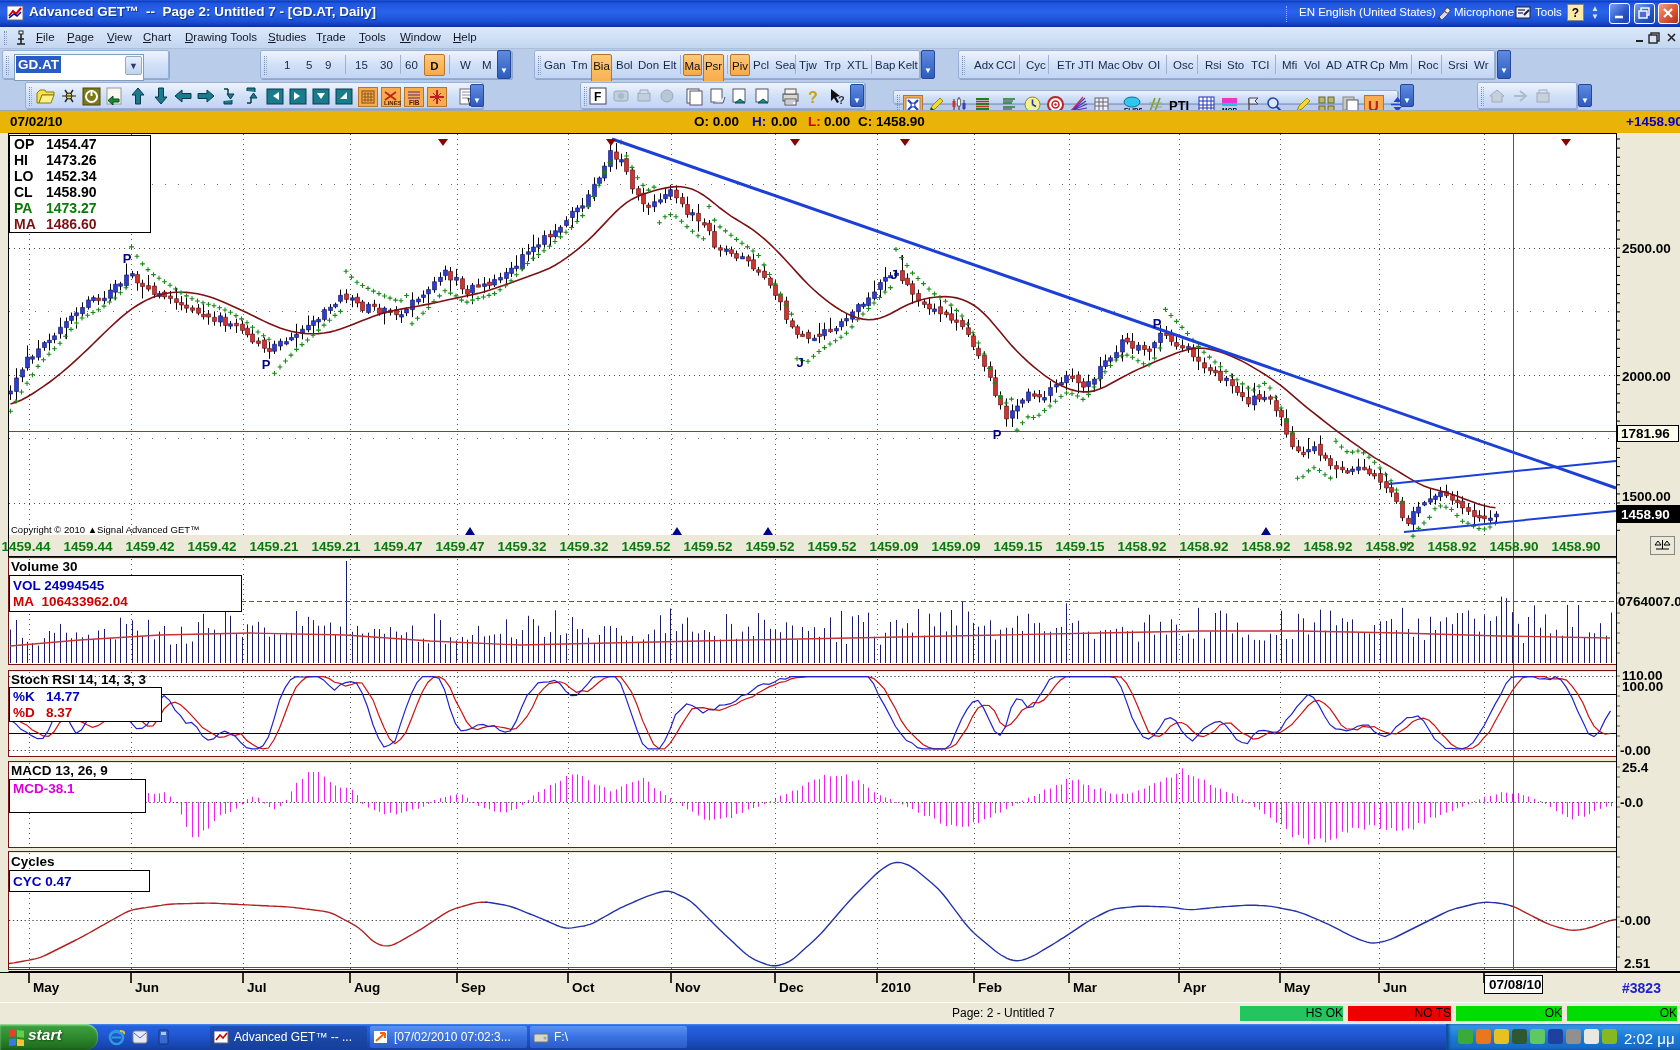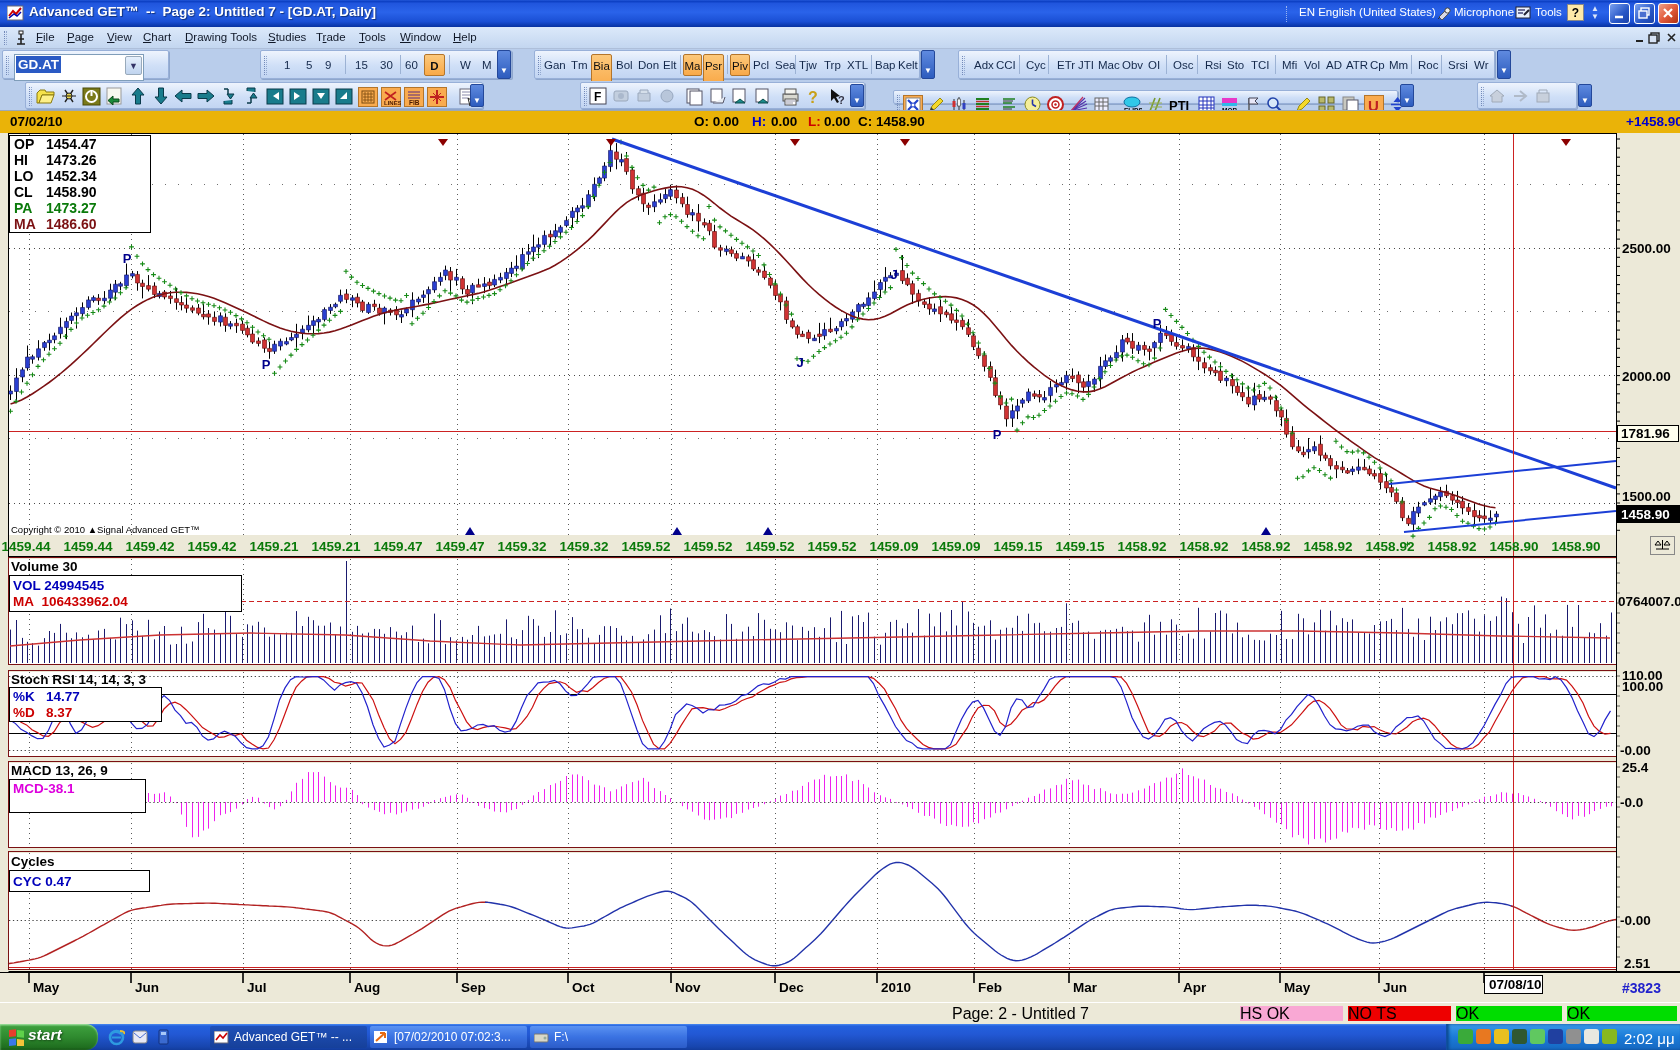--- a/index.html
+++ b/index.html
@@ -24,21 +24,21 @@
 .tbtxt{position:absolute;font-size:11.5px;color:#14284a;top:50%;transform:translateY(-50%)}
 .tbsep{position:absolute;top:4px;bottom:4px;width:1px;background:#9cb2d4}
 .tbsel{position:absolute;background:linear-gradient(180deg,#fcc97c,#f9a948);border:1px solid #b4752a;border-radius:2px;text-align:center;font-size:11.5px;color:#101010}
 .ddbtn{position:absolute;width:14px;background:linear-gradient(180deg,#5f8adf,#2d5cbe);border:1px solid #24489a;border-radius:2px;color:#fff;font-size:8px;text-align:center}
 .icon{position:absolute;width:20px;height:20px}
 
 #infobar{left:0;top:110px;width:1680px;height:23px;background:#eab308;border-top:1px solid #9aa8b8}
 #infobar span{position:absolute;top:3px;font-size:13.5px;font-weight:bold;color:#000}
 
 #status{left:0;top:1002px;width:1680px;height:22px;background:#ece9d8;border-top:1px solid #fff}
-#status .seg{position:absolute;top:3px;height:15px;font-size:16px;text-align:left;color:#000;line-height:15px}
+#status .seg{position:absolute;top:3px;height:15px;font-size:12px;text-align:right;color:#000;line-height:15px}
 
 #task{left:0;top:1024px;width:1680px;height:26px;background:linear-gradient(180deg,#4a8af0 0%,#2360dd 8%,#2258d4 40%,#1745ad 88%,#123c9c 100%)}
 .tbtn{position:absolute;top:2px;height:22px;border-radius:2px;color:#fff;font-size:12px;padding-left:24px;line-height:22px;white-space:nowrap;overflow:hidden}
 </style></head>
 <body>
 <div id="page">
 <div id="title" class="abs">
       <svg class="abs" style="left:7px;top:5px" width="18" height="17">
         <rect x="0" y="1" width="16" height="14" fill="#fff" stroke="#667"></rect>
         <path d="M2 11 L6 6 L9 9 L14 3" stroke="#c00" stroke-width="2" fill="none"></path>
@@ -575,21 +575,21 @@
 <text x="1183" y="992" font-size="13.5" font-weight="bold" fill="#000">Apr</text>
 <text x="1284" y="992" font-size="13.5" font-weight="bold" fill="#000">May</text>
 <text x="1383" y="992" font-size="13.5" font-weight="bold" fill="#000">Jun</text>
 <path d="M1484 973v10M29 973v10M131 973v10M243 973v10M350 973v10M457 973v10M568 973v10M671 973v10M775 973v10M877 973v10M974 973v10M1069 973v10M1179 973v10M1280 973v10M1379 973v10" stroke="#000" stroke-width="1.6" fill="none"></path>
 <rect x="1484.5" y="975.5" width="58" height="18" fill="#ffffff" stroke="#000"></rect>
 <text x="1489" y="989" font-size="13.5" font-weight="bold" fill="#000">07/08/10</text>
 <text x="1622" y="993" font-size="14" font-weight="bold" fill="#2222cc">#3823</text>
 </svg></div>
 <div id="status" class="abs">
       <div class="seg" style="left:952px">Page: 2 - Untitled 7</div>
-      <div class="seg" style="left:1240px;width:103px;background:#f9a8d4">HS OK</div>
+      <div class="seg" style="left:1240px;width:103px;background:#22c55e">HS OK</div>
       <div class="seg" style="left:1348px;width:103px;background:#ee0000">NO TS</div>
       <div class="seg" style="left:1456px;width:106px;background:#00dd00">OK</div>
       <div class="seg" style="left:1567px;width:110px;background:#00dd00">OK</div>
     </div>
 <div id="task" class="abs">
       <div style="position:absolute;left:0;top:0;width:98px;height:26px;border-radius:0 12px 12px 0;background:linear-gradient(180deg,#6fc46f 0%,#3c9e3c 10%,#2f8a2f 50%,#1f6e1f 90%,#155515 100%);box-shadow:inset 0 1px 2px #9fe09f">
         <svg class="abs" style="left:8px;top:5px" width="17" height="17">
           <rect x="1" y="1" width="7" height="7" fill="#e83e2c" transform="skewY(-6)"></rect>
           <rect x="9" y="1" width="7" height="7" fill="#5fd04a" transform="skewY(6) translate(0,-1)"></rect>
           <rect x="1" y="9" width="7" height="7" fill="#3a78e8" transform="skewY(-6) translate(0,1)"></rect>

